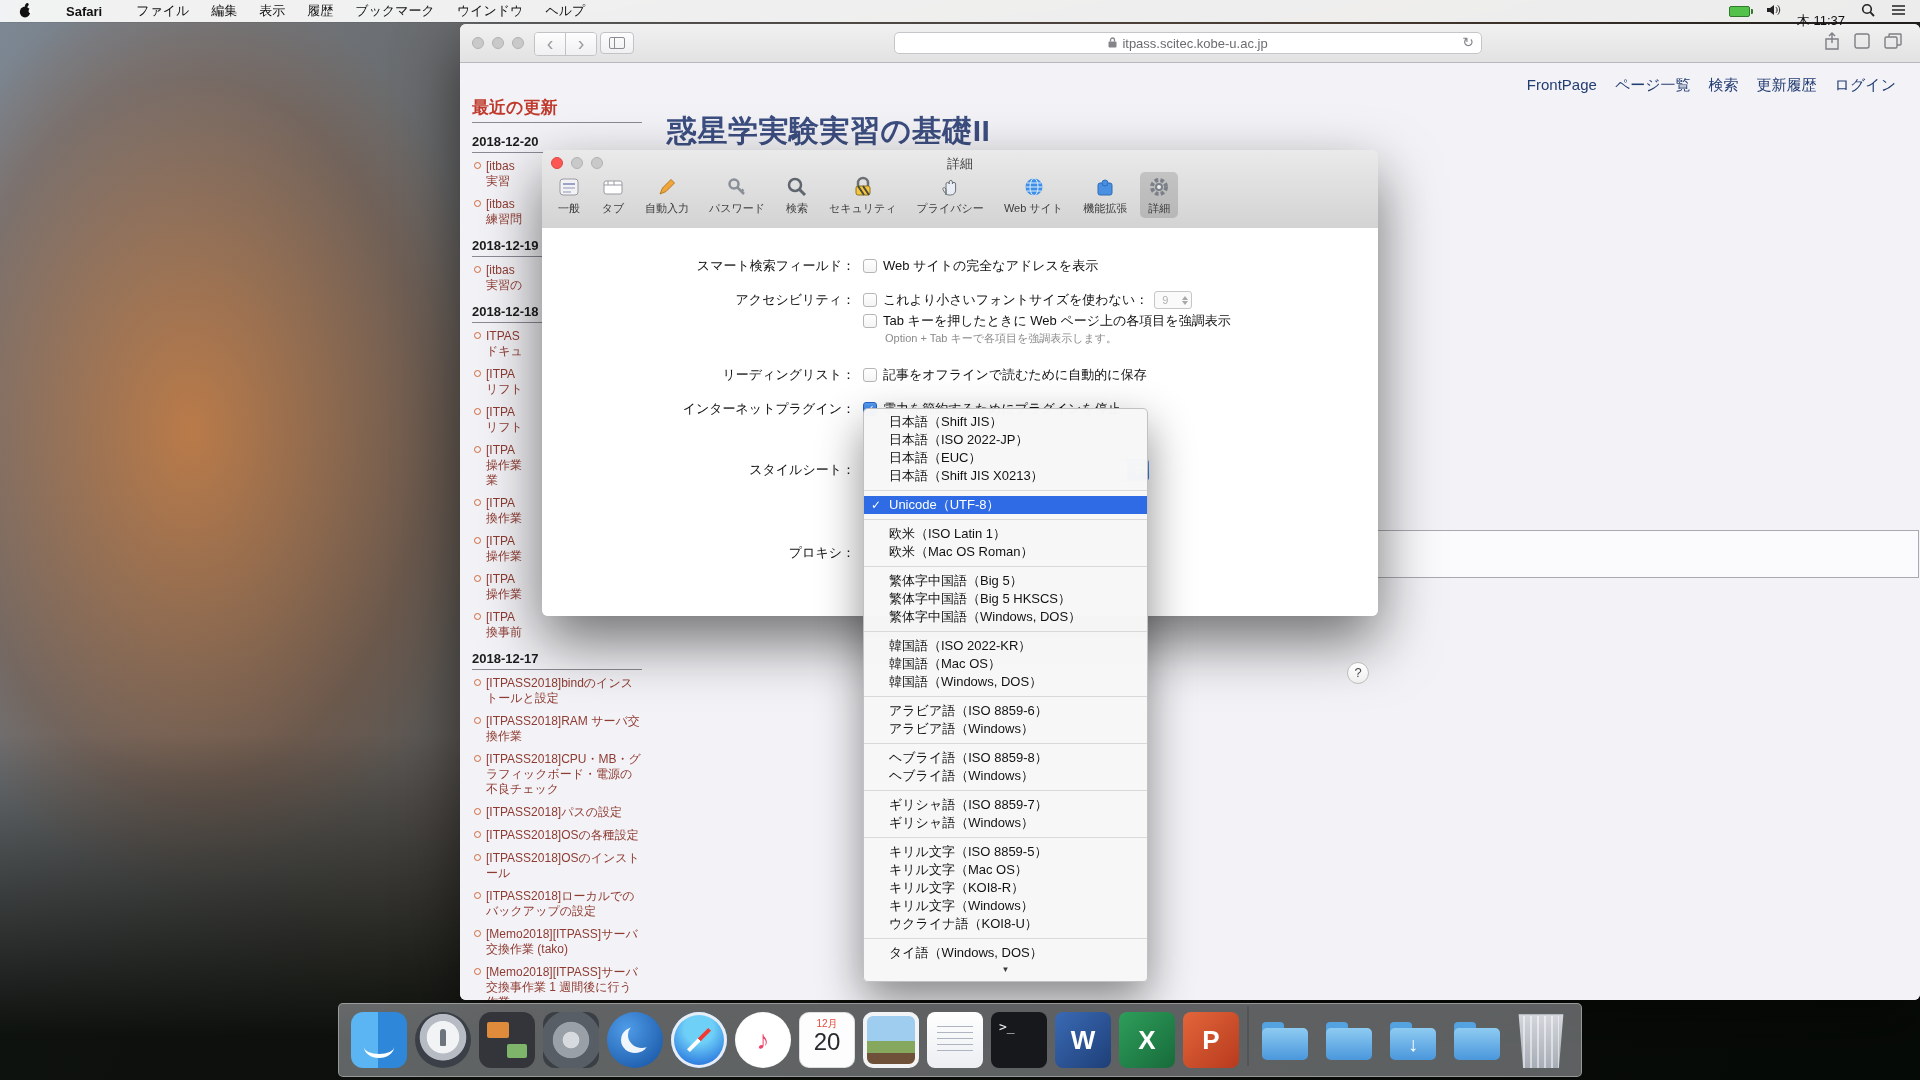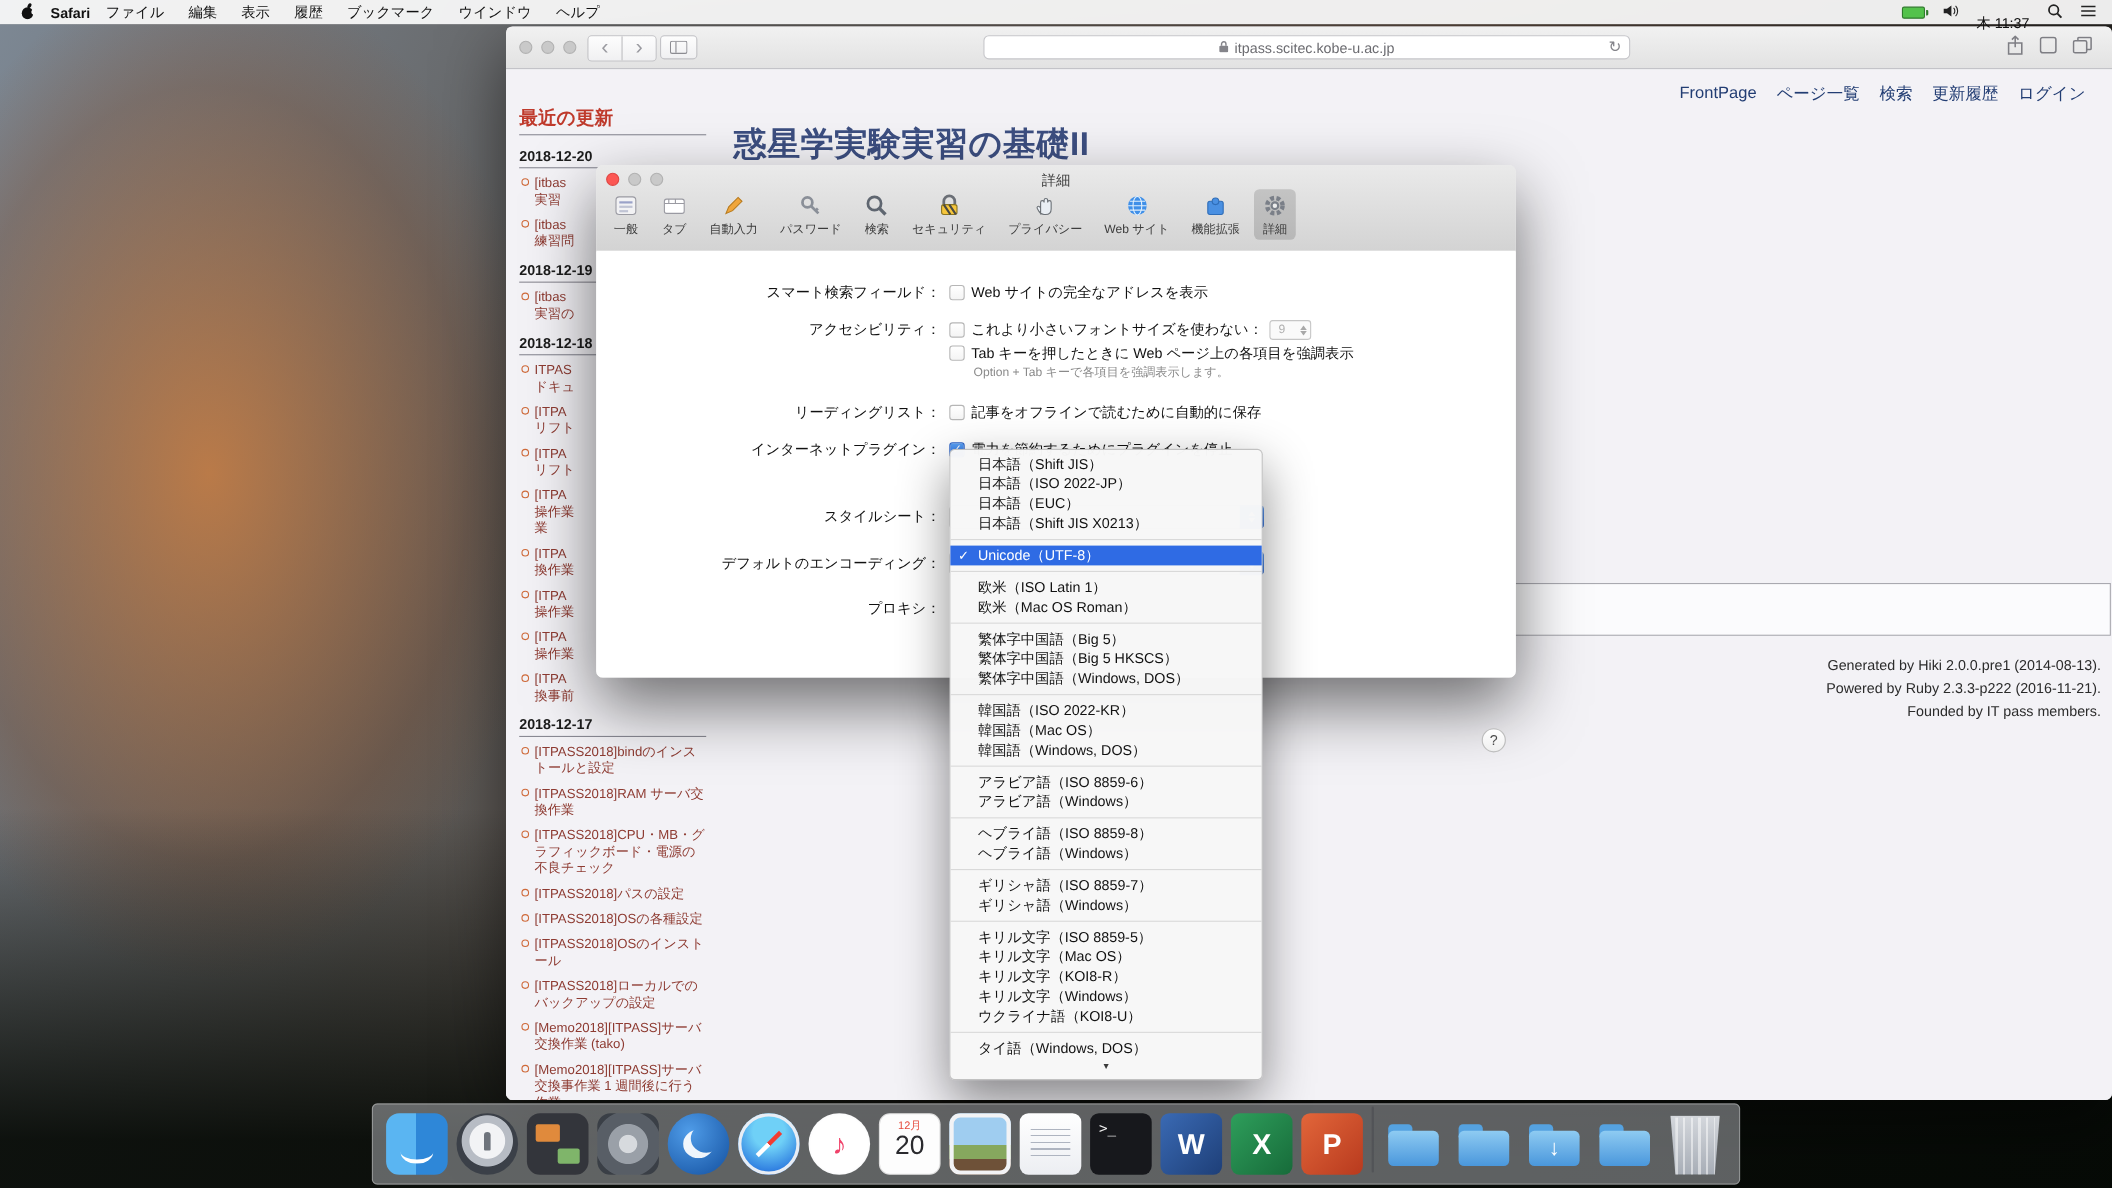--- a/index.html
+++ b/index.html
@@ -10,21 +10,21 @@
   #wallpaper{position:absolute;inset:0;
     background:
       linear-gradient(180deg, rgba(0,0,0,0) 68%, rgba(6,10,6,.92) 96%),
       radial-gradient(ellipse 430px 640px at 190px 430px, rgba(205,125,62,.8), rgba(130,75,40,.3) 55%, rgba(0,0,0,0) 72%),
       linear-gradient(115deg, #7d8894 0%, #5d5a57 30%, #54443a 55%, #23211e 80%, #0d120d 100%);}
 
   
   #menubar{position:absolute;left:0;top:0;width:1920px;height:22px;z-index:100;
     background:rgba(248,248,248,.95);display:flex;align-items:center;justify-content:space-between;
     font-size:13px;box-shadow:0 0 1px rgba(0,0,0,.35);}
-  .mb-left{display:flex;align-items:center;gap:14px;padding-left:18px;}
+  .mb-left{display:flex;align-items:center;gap:34px;padding-left:18px;}
   .mb-app{font-weight:bold;}
   .mb-items{display:flex;gap:22px;}
   .mb-item{white-space:nowrap;}
   .mb-right{display:flex;align-items:center;gap:16px;padding-right:14px;}
   .battery{display:inline-block;width:19px;height:9px;background:#53c24b;border:1px solid #2f7a2c;border-radius:2px;position:relative;}
   .battery::after{content:'';position:absolute;right:-4px;top:2px;width:2px;height:5px;background:#2f7a2c;border-radius:0 1px 1px 0;}
   .clock{white-space:nowrap;margin-top:20px;}
 
   
   #browser{position:absolute;left:460px;top:24px;width:1460px;height:976px;z-index:10;
@@ -310,26 +310,20 @@
                 <li>[ITPASS2018]ローカルでのバックアップの設定</li>
                 <li>[Memo2018][ITPASS]サーバ交換作業 (tako)</li>
                 <li>[Memo2018][ITPASS]サーバ交換事作業 1 週間後に行う作業</li>
               </ul>
             </div>
           </div>
       </div>
 
       <div class="content-box"></div>
 
-      <div class="wiki-footer">
-
-      <div>Generated by Hiki 2.0.0.pre1 (2014-08-13).</div>
-          <div>Powered by Ruby 2.3.3-p222 (2016-11-21).</div>
-          <div>Founded by IT pass members.</div>
-        </div>
     </div>
   </div>
 
   <div id="prefs">
     <div class="pchrome">
       <div class="ptitle">詳細</div>
       <div class="plights">
         <span class="plight red"></span>
         <span class="plight"></span>
         <span class="plight"></span>
@@ -449,29 +443,20 @@
       </div>
       <div class="prow" style="top:231px;">
         <span class="plabel">スタイルシート：</span>
         <span class="big-select">
             <span class="cap">
               <span class="arr-up"></span>
               <span class="arr-dn"></span>
             </span>
           </span>
       </div>
-      <div class="prow" style="top:273px;">
-        <span class="plabel">デフォルトのエンコーディング：</span>
-        <span class="big-select">
-            <span class="cap">
-              <span class="arr-up"></span>
-              <span class="arr-dn"></span>
-            </span>
-          </span>
-      </div>
       <div class="prow" style="top:316px;">
         <span class="plabel">プロキシ：</span>
       </div>
       <div class="help-btn">?</div>
     </div>
   </div>
 
   <div id="encoding-menu">
     <div class="items">
 

